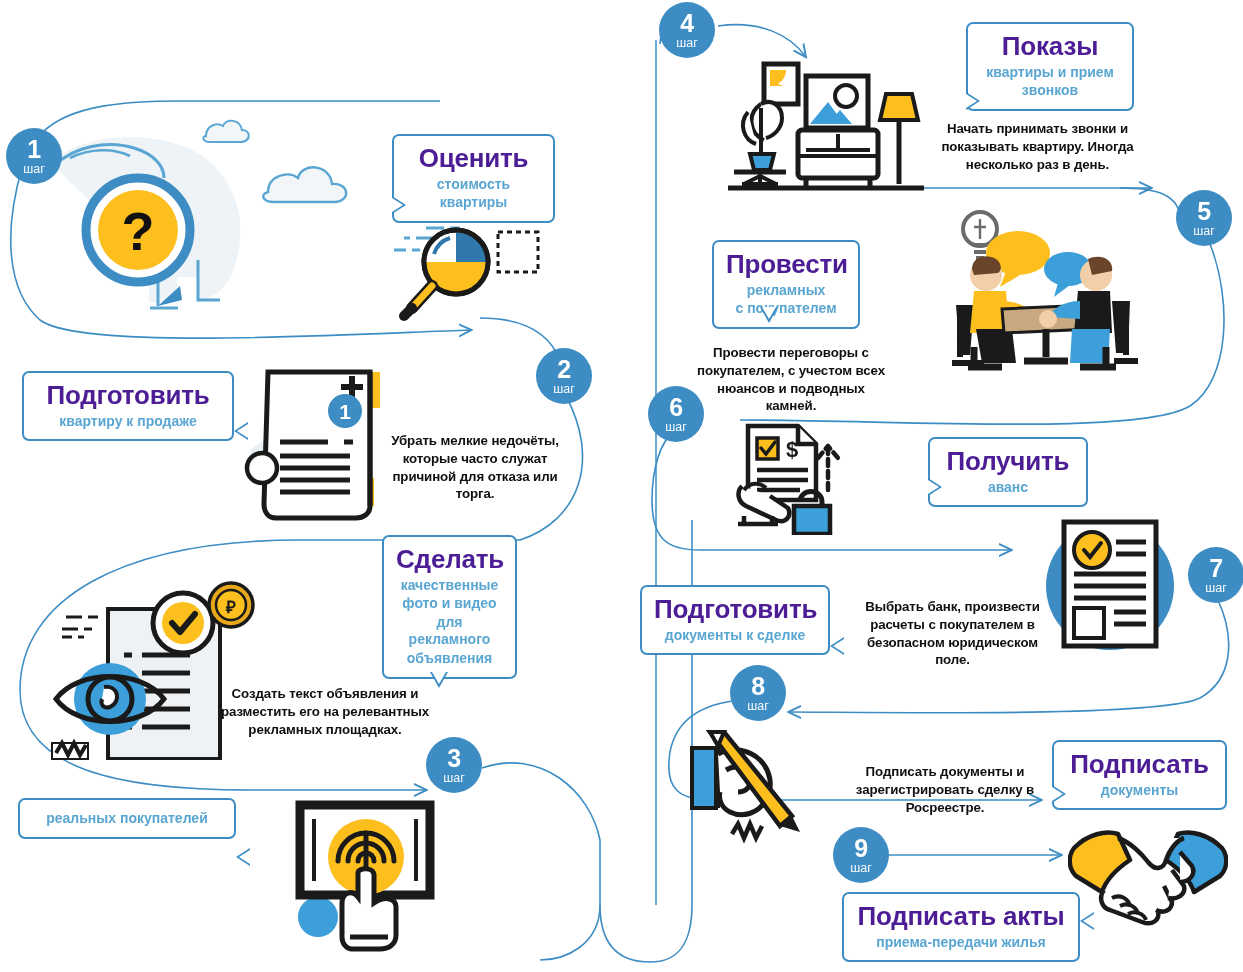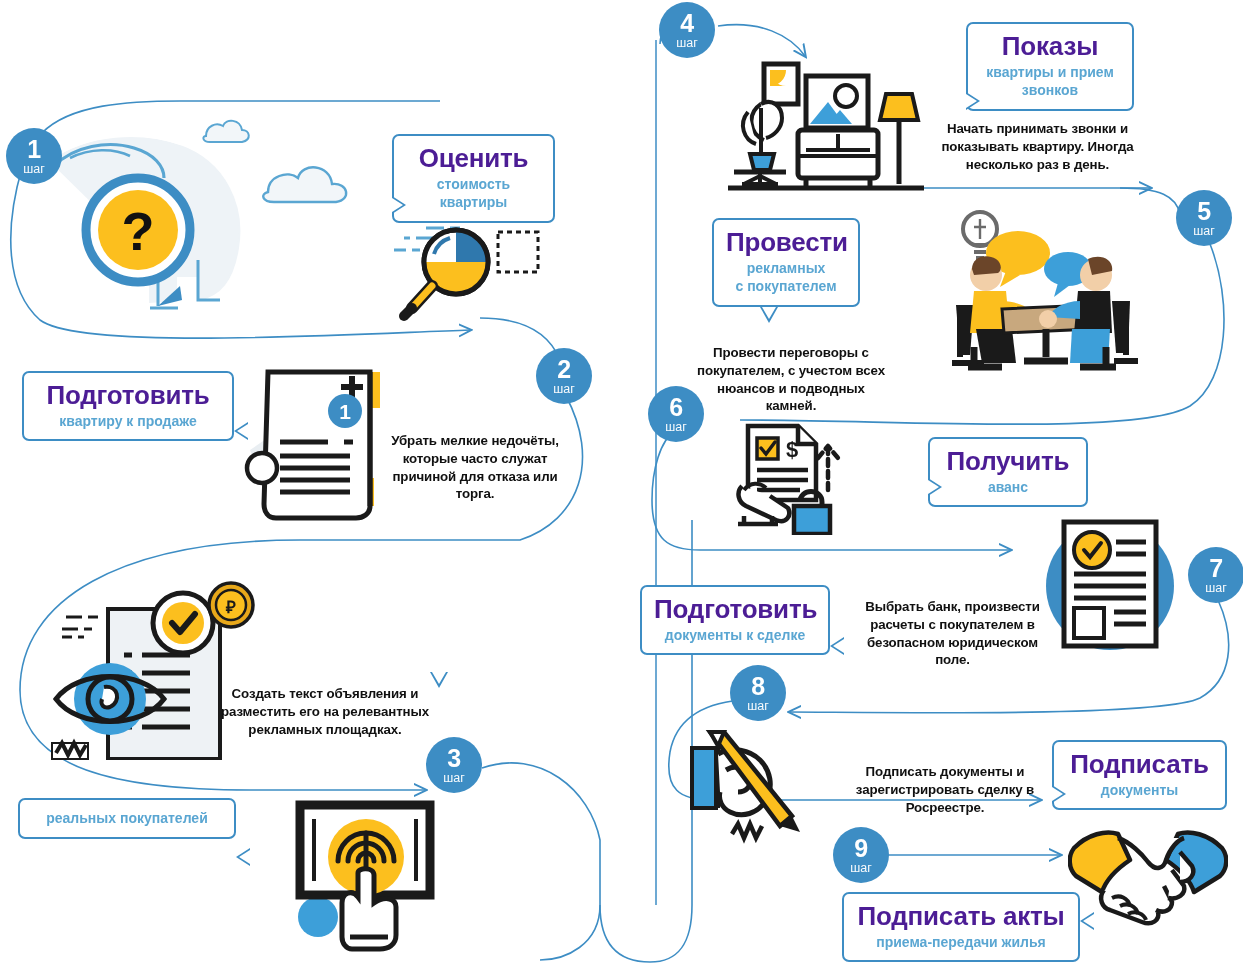--- a/index.html
+++ b/index.html
@@ -276,20 +276,27 @@
     </g>
   </svg>
 
   <div class="desc" style="left:375px; top:432px; width:200px;">
     <div>Убрать мелкие недочёты,</div>
     <div>которые часто служат</div>
     <div>причиной для отказа или</div>
     <div>торга.</div>
   </div>
 
+  <div class="card" style="left:382px; top:535px; width:135px;">
+    <div class="t">Сделать</div>
+    <div class="s">качественные</div>
+    <div class="s">фото и видео</div>
+    <div class="s">для рекламного</div>
+    <div class="s">объявления</div>
+  </div>
   <div class="tail tail-b" style="left:430px; top:672px;"></div>
 
   <svg class="ill" style="left:48px; top:575px;" width="220" height="185" viewBox="0 0 220 185">
     <g>
 
       <g stroke="#1a1a1a" stroke-width="3">
         <path d="M18,42 L34,42 M40,42 L50,42"></path>
         <path d="M14,54 L30,54 M36,54 L44,54"></path>
         <path d="M14,62 L24,62 M30,62 L36,62"></path>
       </g>
@@ -403,21 +410,21 @@
     <div>Начать принимать звонки и</div>
     <div>показывать квартиру. Иногда</div>
     <div>несколько раз в день.</div>
   </div>
 
   <div class="badge" style="left:1176px; top:190px;">
     <span class="num">5</span>
     <span class="cap">шаг</span>
   </div>
 
-  <div class="card" style="left:712px; top:218px; width:148px;">
+  <div class="card" style="left:712px; top:240px; width:148px;">
     <div class="t">Провести</div>
     <div class="s">рекламных</div>
     <div class="s">с покупателем</div>
   </div>
   <div class="tail tail-b" style="left:760px; top:307px;"></div>
 
   <svg class="ill" style="left:940px; top:205px;" width="200" height="170" viewBox="0 0 200 170">
     <g>
 
       <circle cx="40" cy="24" r="17" fill="none" stroke="#6b6b6b" stroke-width="4"></circle>

